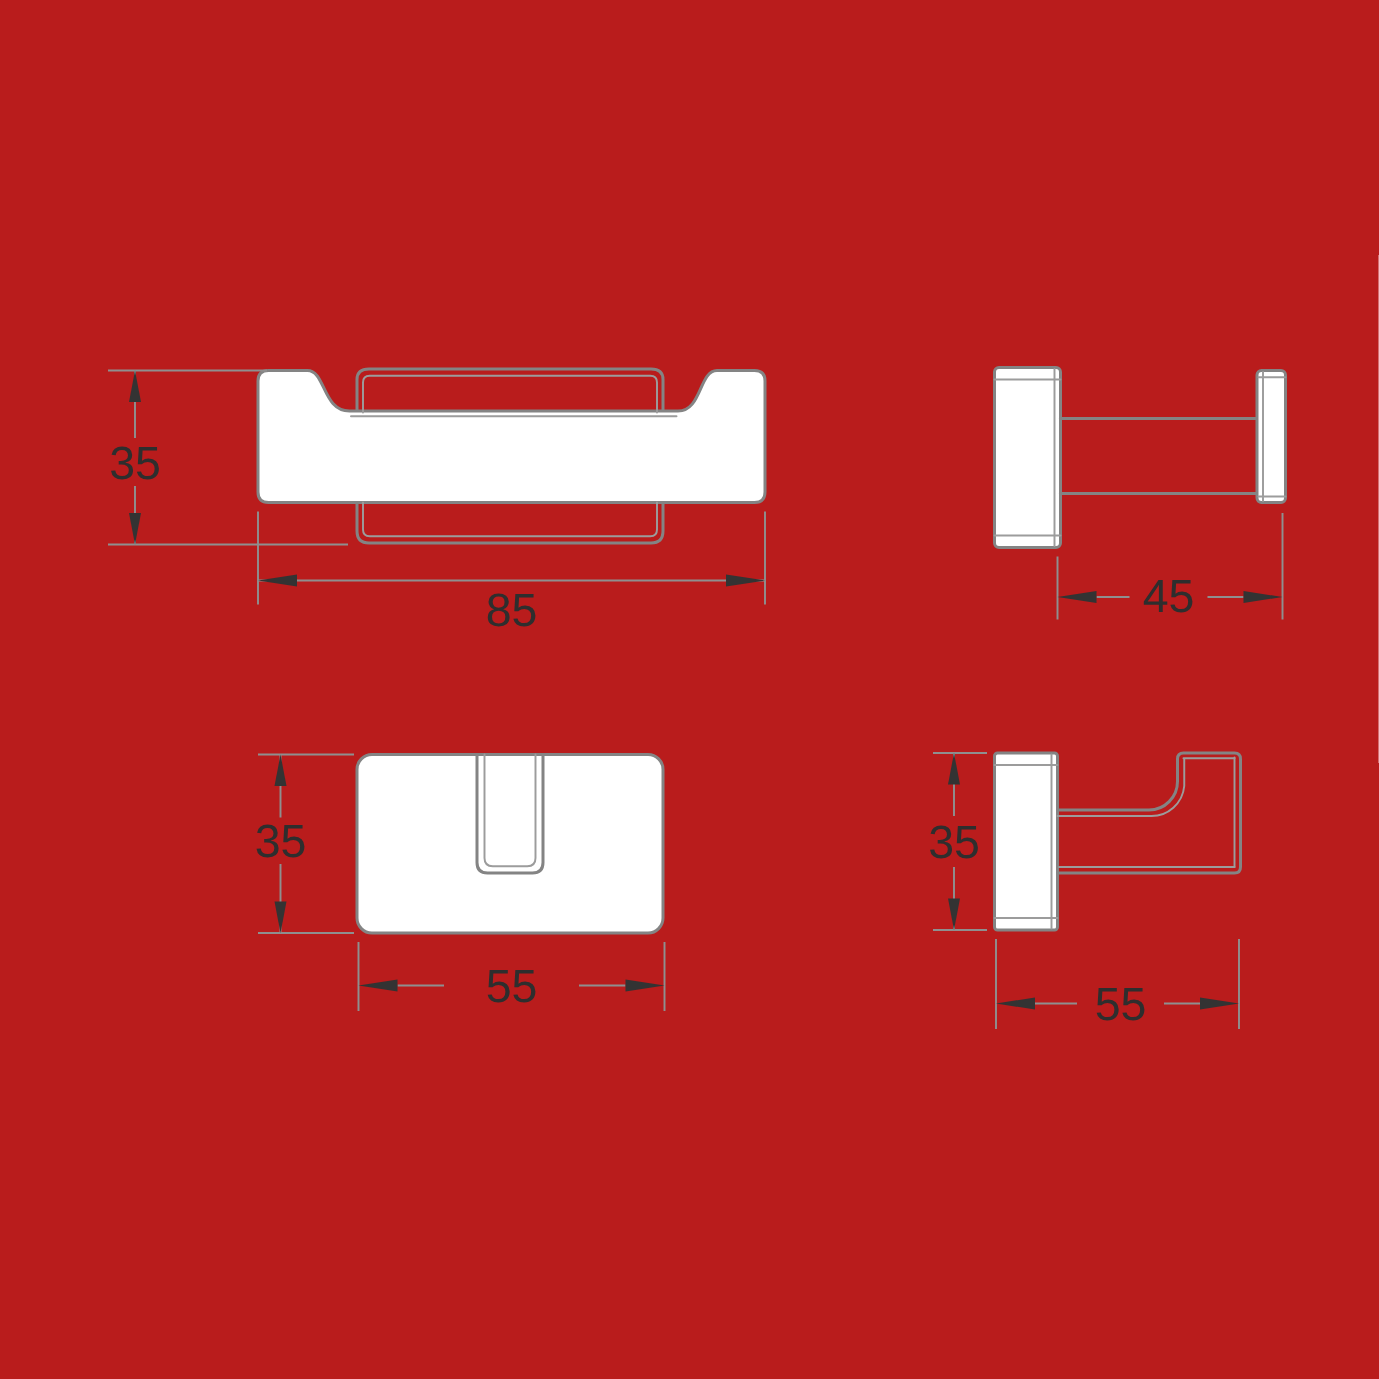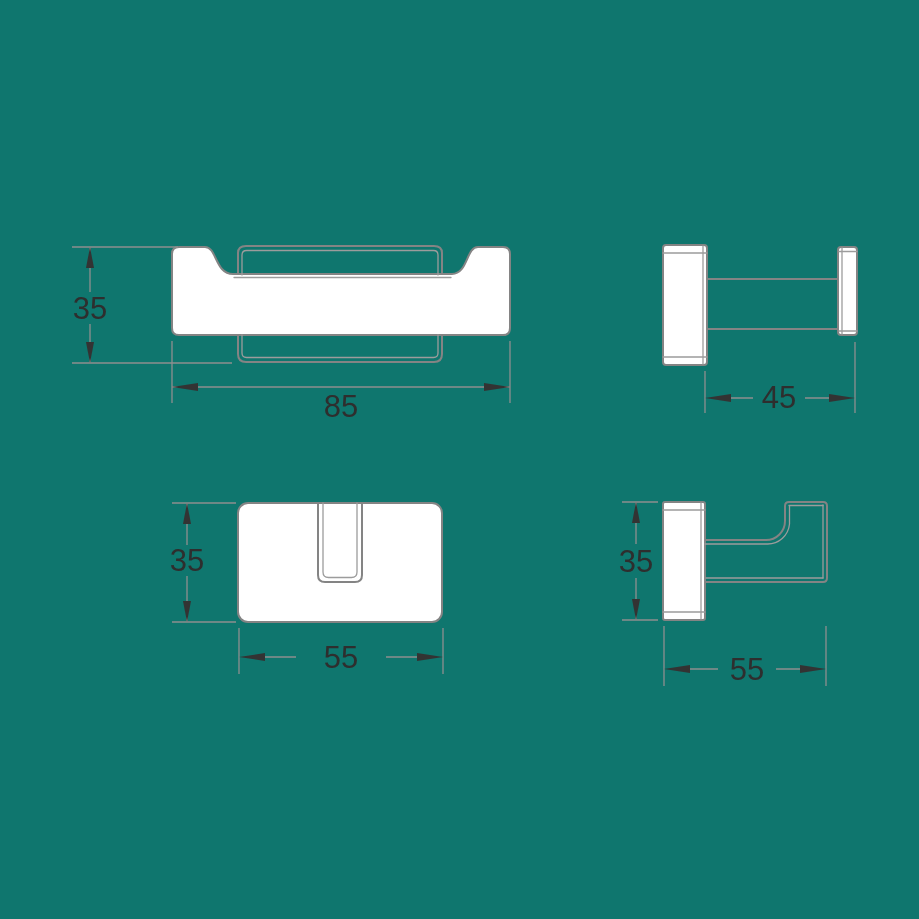--- a/index.html
+++ b/index.html
@@ -1,17 +1,17 @@
 <!DOCTYPE html>
 <html><head>
 <meta charset="utf-8">
 <style>
   html,body{margin:0;padding:0;}
   body{background:#ffffff;font-family:"Liberation Sans",sans-serif;}
-  .canvas{position:relative;width:919px;height:919px;background:#0f766e;overflow:hidden;}
+  .canvas{position:relative;width:919px;height:919px;background:#b91c1c;overflow:hidden;}
   svg{display:block;}
   text.dim-label{
     font-family:"Liberation Sans",sans-serif;
     font-size:31px;
     text-anchor:middle;
   }
 </style>
 </head>
 <body>
 

